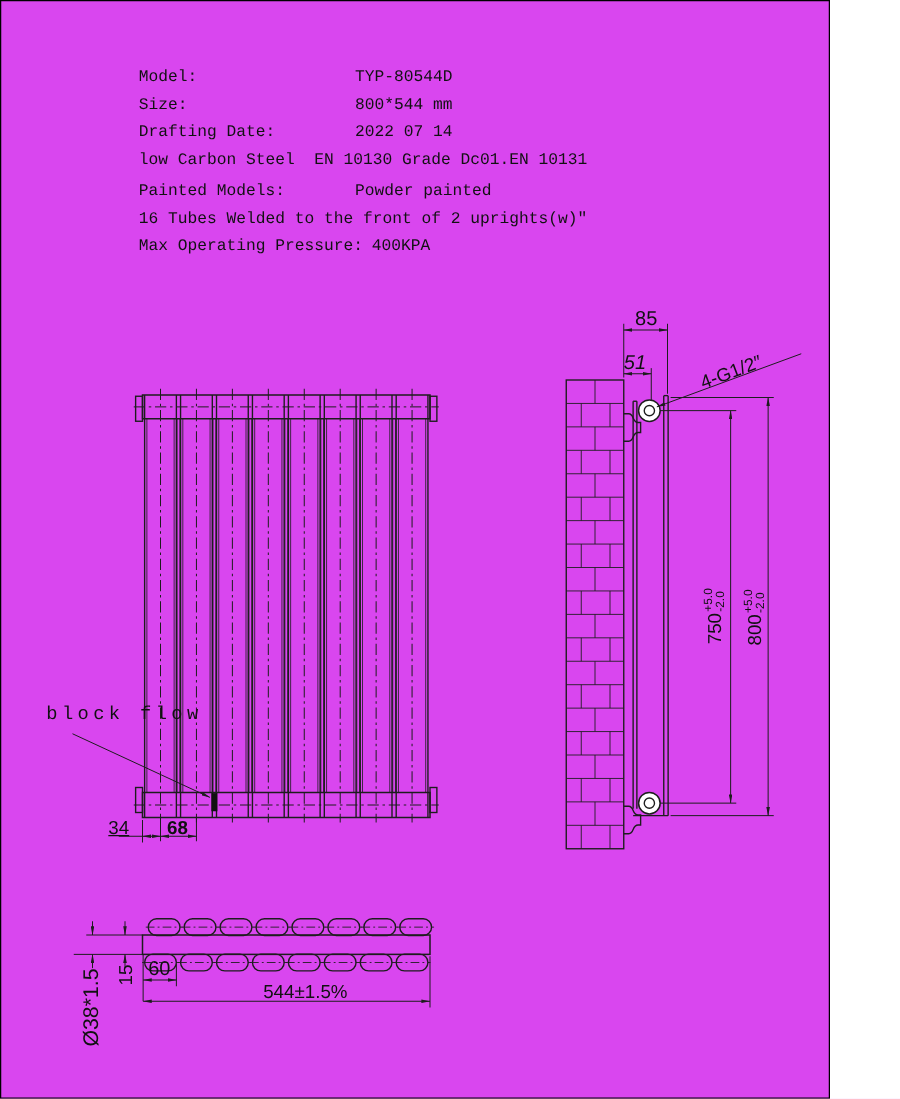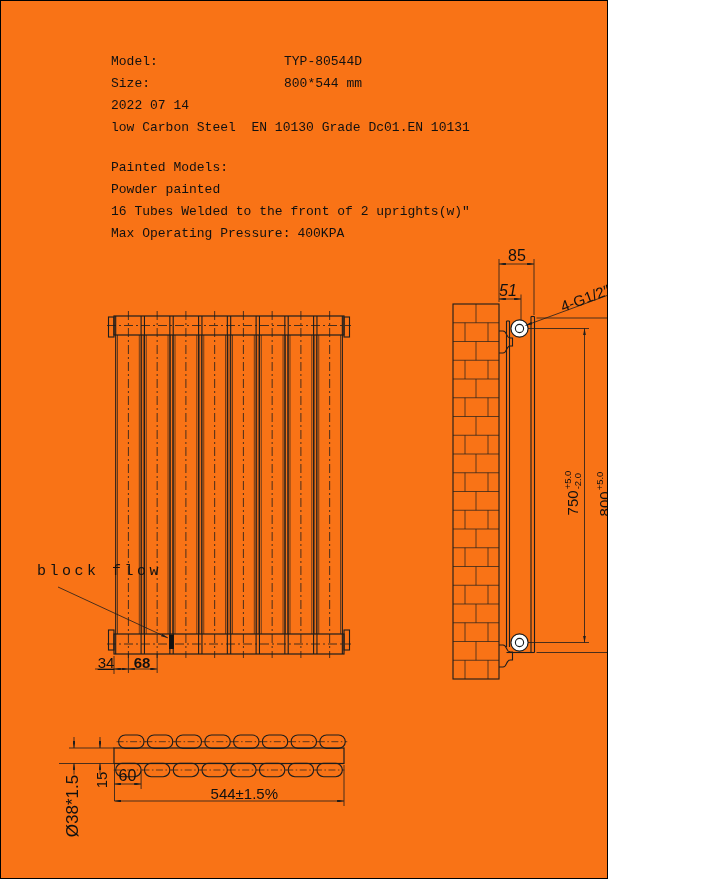--- a/index.html
+++ b/index.html
@@ -1,23 +1,23 @@
 <!DOCTYPE html>
 <html><head>
 <meta charset="utf-8">
 <style>
   html,body{margin:0;padding:0;background:#fff;}
-  .canvas{position:relative;width:608px;height:879px;background:#f97316;border:1px solid #000;box-sizing:border-box;overflow:hidden;
+  .canvas{position:relative;width:664px;height:879px;background:#d946ef;border:1px solid #000;box-sizing:border-box;overflow:hidden;
           font-family:"Liberation Sans",sans-serif;color:#111;}
   svg{position:absolute;left:0;top:0;}
 
   
   .spec{position:absolute;left:110px;top:50px;font:13px "Liberation Mono",monospace;line-height:22px;color:#111;}
   .spec .row{display:flex;white-space:pre;}
-  .spec .row.gap{margin-top:18px;flex-direction:column;}
+  .spec .row.gap{margin-top:3px;}
   .spec .lab{min-width:173px;}
   .spec .val{white-space:pre;}
   .spec .val.pad{padding-left:7px;}
 
   
   .dim{position:absolute;font:15px "Liberation Sans",sans-serif;color:#111;text-align:center;white-space:nowrap;}
   .rot{transform:translate(-50%,-50%) rotate(-90deg);}
   .dimblock{position:absolute;display:flex;align-items:center;white-space:nowrap;}
   .dimblock .num{font:15px "Liberation Sans",sans-serif;}
   .dimblock .tol{display:flex;flex-direction:column;font:9.5px "Liberation Sans",sans-serif;line-height:9.5px;margin-left:1px;}
@@ -262,29 +262,29 @@
       <path d="M113.5,783 H140.1" marker-start="url(#arw)" marker-end="url(#arw)"></path>
 
       <path d="M343,764 V805"></path>
       <path d="M113.5,800 H343" marker-start="url(#arw)" marker-end="url(#arw)"></path>
     </g>
   </svg>
 
   <div class="spec">
     <div class="row"><span class="lab">Model:</span><span class="val">TYP-80544D</span></div>
     <div class="row"><span class="lab">Size:</span><span class="val">800*544 mm</span></div>
-    <div class="row"><span class="val">2022 07 14</span></div>
+    <div class="row"><span class="lab">Drafting Date:</span><span class="val">2022 07 14</span></div>
     <div class="row"><span class="val">low Carbon Steel  EN 10130 Grade Dc01.EN 10131</span></div>
     <div class="row gap"><span class="lab">Painted Models:</span><span class="val">Powder painted</span></div>
     <div class="row"><span class="val">16 Tubes Welded to the front of 2 uprights(w)″</span></div>
     <div class="row"><span class="lab">Max Operating Pressure:</span><span class="val pad">400KPA</span></div>
   </div>
 
   <div class="blockflow">block flow</div>
-  <div class="dim" style="left:94px;top:653px;width:22px;text-decoration:underline;">34</div>
+  <div class="dim" style="left:83px;top:653px;width:22px;text-decoration:underline;">34</div>
   <div class="dim" style="left:130px;top:653px;width:22px;font-weight:bold;">68</div>
 
   <div class="dim" style="left:501px;top:246px;width:30px;font-size:16px;text-align:center;">85</div>
   <div class="dim" style="left:492px;top:281px;width:30px;font-size:16px;font-style:italic;">51</div>
   <div class="dim" style="left:584px;top:297px;transform:translate(-50%,-50%) rotate(-20.5deg);font-size:15px;">4-G1/2″</div>
 
   <div class="dimblock rot" style="left:571px;top:492px;">
     <span class="num">750</span>
     <span class="tol">
         <i style="font-style:normal">+5.0</i>

